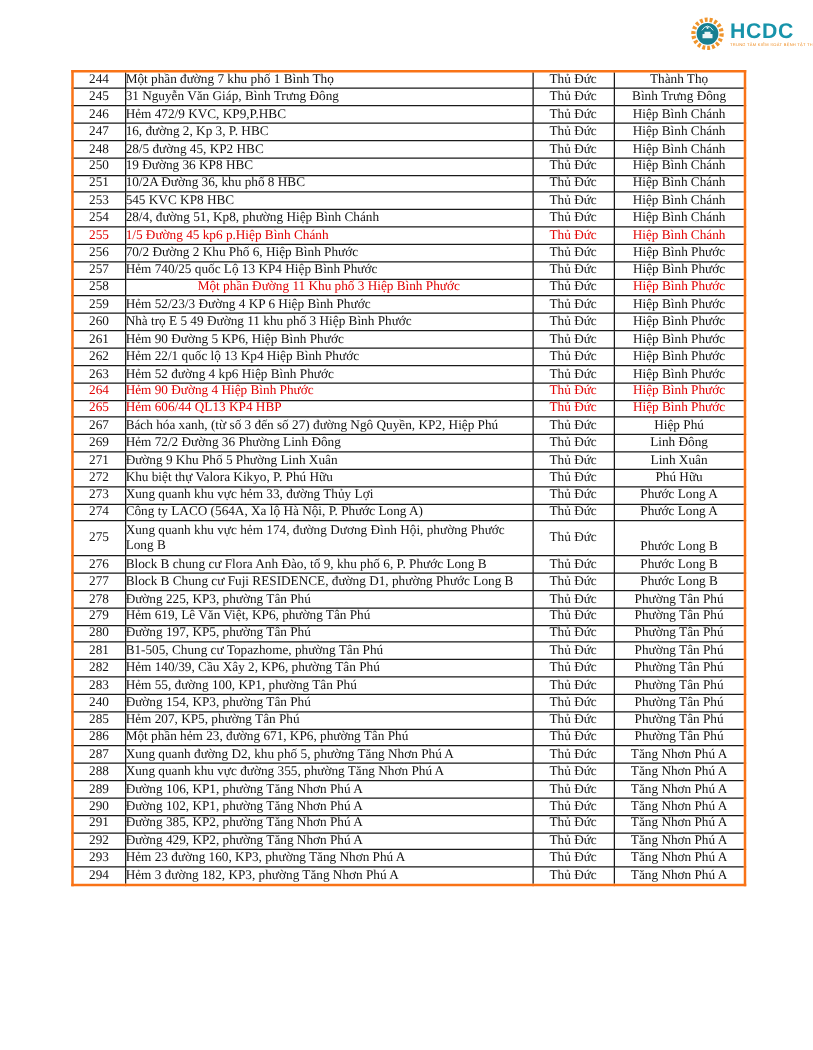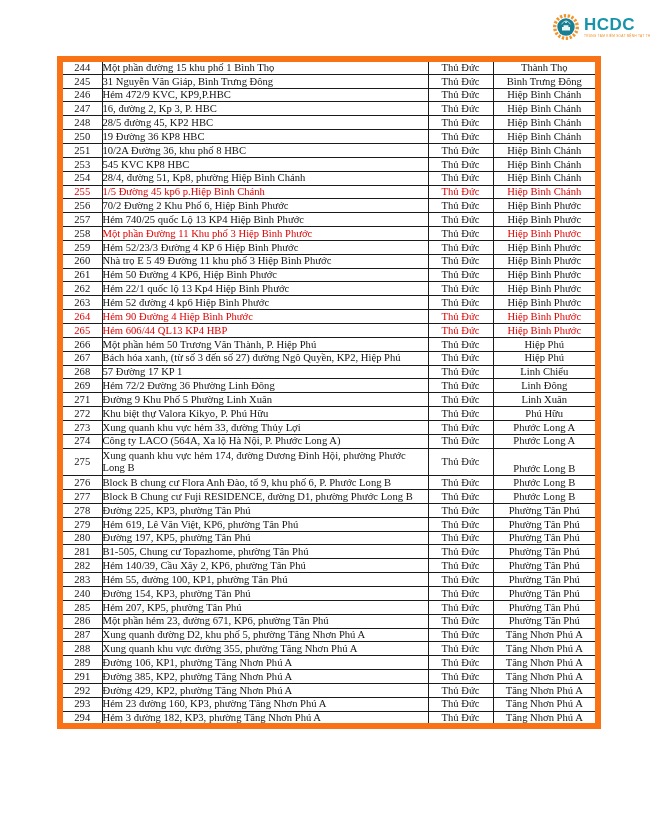--- a/index.html
+++ b/index.html
@@ -16,37 +16,37 @@
     font-weight:bold;font-size:17px;color:#1793aa;letter-spacing:.5px;
   }
   .logo-tagline{
     font-family:"Liberation Sans","DejaVu Sans",sans-serif;
     font-size:3.2px;color:#ef8a1d;letter-spacing:.25px;white-space:nowrap;margin-top:1.5px;
   }
   
   table.loc{
     position:absolute;left:57px;top:56px;width:538px;
     border-collapse:collapse;table-layout:fixed;
-    border:6px solid #f97316;
+    border:2px solid #f97316;
   }
   table.loc td{
     border:1px solid #1a1a1a;
     font-size:10.6px;line-height:1.08;color:#141414;
     padding:0;vertical-align:middle;overflow:hidden;
     height:11.8px;
   }
   table.loc tr{height:13.85px;}
   table.loc tr.tall{height:27.7px;}
   td.no{text-align:center;}
   td.addr{text-align:left;padding-left:4px;padding-right:2px;white-space:nowrap;}
   tr.tall td.addr{white-space:normal;}
   td.dist,td.ward{text-align:center;}
   tr.tall td.ward{vertical-align:bottom;padding-bottom:1px;}
   tr.red-all td{color:#e00000;}
-  tr.red-aw td.addr,tr.red-aw td.ward{color:#e00000;}
+  tr.red-aw td.addr,tr.red-aw td.ward{color:#e00000;text-align:center;}
 </style>
 </head>
 <body>
 
 <div class="logo">
   <svg class="badge" viewBox="0 0 28 28" aria-hidden="true">
     <circle cx="14" cy="14" r="11.3" fill="#ffffff" stroke="#f0952d" stroke-width="3.4" stroke-dasharray="2.3 1.6"></circle>
     <circle cx="14" cy="14" r="8.7" fill="#177f91"></circle>
     <path d="M10 17.5 h8 v-3.4 h-1.6 v-1.8 h-4.8 v1.8 H10 z" fill="#ffffff" opacity="0.92"></path>
     <path d="M9.5 11.3 q2.2-3.4 4.5-3.4 t4.5 3.4" fill="none" stroke="#ffffff" stroke-width="0.8" opacity="0.85"></path>
@@ -61,21 +61,21 @@
 <table class="loc">
   <colgroup>
     <col style="width:42px">
       <col style="width:326px">
       <col style="width:65px">
       <col style="width:105px">
   </colgroup>
   <tbody>
       <tr>
         <td class="no">244</td>
-        <td class="addr">Một phần đường 15 khu phố 1  Bình Thọ</td>
+        <td class="addr">Một phần đường 7 khu phố 1  Bình Thọ</td>
         <td class="dist">Thủ Đức</td>
         <td class="ward">Thành Thọ</td>
       </tr>
       <tr>
         <td class="no">245</td>
         <td class="addr">31 Nguyễn Văn Giáp, Bình Trưng Đông</td>
         <td class="dist">Thủ Đức</td>
         <td class="ward">Bình Trưng Đông</td>
       </tr>
       <tr>
@@ -151,21 +151,21 @@
         <td class="ward">Hiệp Bình Phước</td>
       </tr>
       <tr>
         <td class="no">260</td>
         <td class="addr">Nhà trọ E 5 49 Đường 11 khu phố 3 Hiệp Bình Phước</td>
         <td class="dist">Thủ Đức</td>
         <td class="ward">Hiệp Bình Phước</td>
       </tr>
       <tr>
         <td class="no">261</td>
-        <td class="addr">Hẻm 50 Đường 4 KP6, Hiệp Bình Phước</td>
+        <td class="addr">Hẻm 90 Đường 5 KP6, Hiệp Bình Phước</td>
         <td class="dist">Thủ Đức</td>
         <td class="ward">Hiệp Bình Phước</td>
       </tr>
       <tr>
         <td class="no">262</td>
         <td class="addr">Hẻm 22/1 quốc lộ 13 Kp4 Hiệp Bình Phước</td>
         <td class="dist">Thủ Đức</td>
         <td class="ward">Hiệp Bình Phước</td>
       </tr>
       <tr>
@@ -180,36 +180,24 @@
         <td class="dist">Thủ Đức</td>
         <td class="ward">Hiệp Bình Phước</td>
       </tr>
       <tr class="red-all">
         <td class="no">265</td>
         <td class="addr">Hẻm 606/44 QL13 KP4 HBP</td>
         <td class="dist">Thủ Đức</td>
         <td class="ward">Hiệp Bình Phước</td>
       </tr>
       <tr>
-        <td class="no">266</td>
-        <td class="addr">Một phần hẻm 50 Trương Văn Thành, P. Hiệp Phú</td>
-        <td class="dist">Thủ Đức</td>
-        <td class="ward">Hiệp Phú</td>
-      </tr>
-      <tr>
         <td class="no">267</td>
         <td class="addr">Bách hóa xanh, (từ số 3 đến số 27) đường Ngô Quyền, KP2, Hiệp Phú</td>
         <td class="dist">Thủ Đức</td>
         <td class="ward">Hiệp Phú</td>
-      </tr>
-      <tr>
-        <td class="no">268</td>
-        <td class="addr">57 Đường 17 KP 1</td>
-        <td class="dist">Thủ Đức</td>
-        <td class="ward">Linh Chiểu</td>
       </tr>
       <tr>
         <td class="no">269</td>
         <td class="addr">Hẻm 72/2 Đường 36 Phường Linh Đông</td>
         <td class="dist">Thủ Đức</td>
         <td class="ward">Linh Đông</td>
       </tr>
       <tr>
         <td class="no">271</td>
         <td class="addr">Đường 9 Khu Phố 5  Phường Linh Xuân</td>
@@ -314,20 +302,26 @@
       </tr>
       <tr>
         <td class="no">288</td>
         <td class="addr">Xung quanh khu vực đường 355, phường Tăng Nhơn Phú A</td>
         <td class="dist">Thủ Đức</td>
         <td class="ward">Tăng Nhơn Phú A</td>
       </tr>
       <tr>
         <td class="no">289</td>
         <td class="addr">Đường 106, KP1, phường Tăng Nhơn Phú A</td>
+        <td class="dist">Thủ Đức</td>
+        <td class="ward">Tăng Nhơn Phú A</td>
+      </tr>
+      <tr>
+        <td class="no">290</td>
+        <td class="addr">Đường 102, KP1, phường Tăng Nhơn Phú A</td>
         <td class="dist">Thủ Đức</td>
         <td class="ward">Tăng Nhơn Phú A</td>
       </tr>
       <tr>
         <td class="no">291</td>
         <td class="addr">Đường 385, KP2, phường Tăng Nhơn Phú A</td>
         <td class="dist">Thủ Đức</td>
         <td class="ward">Tăng Nhơn Phú A</td>
       </tr>
       <tr>

